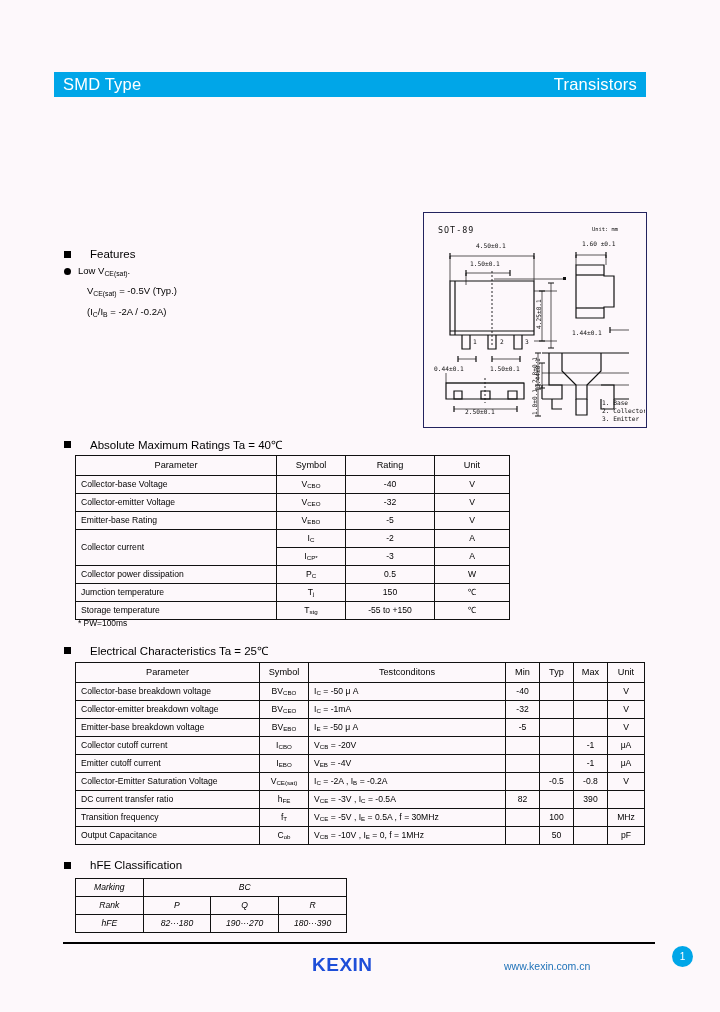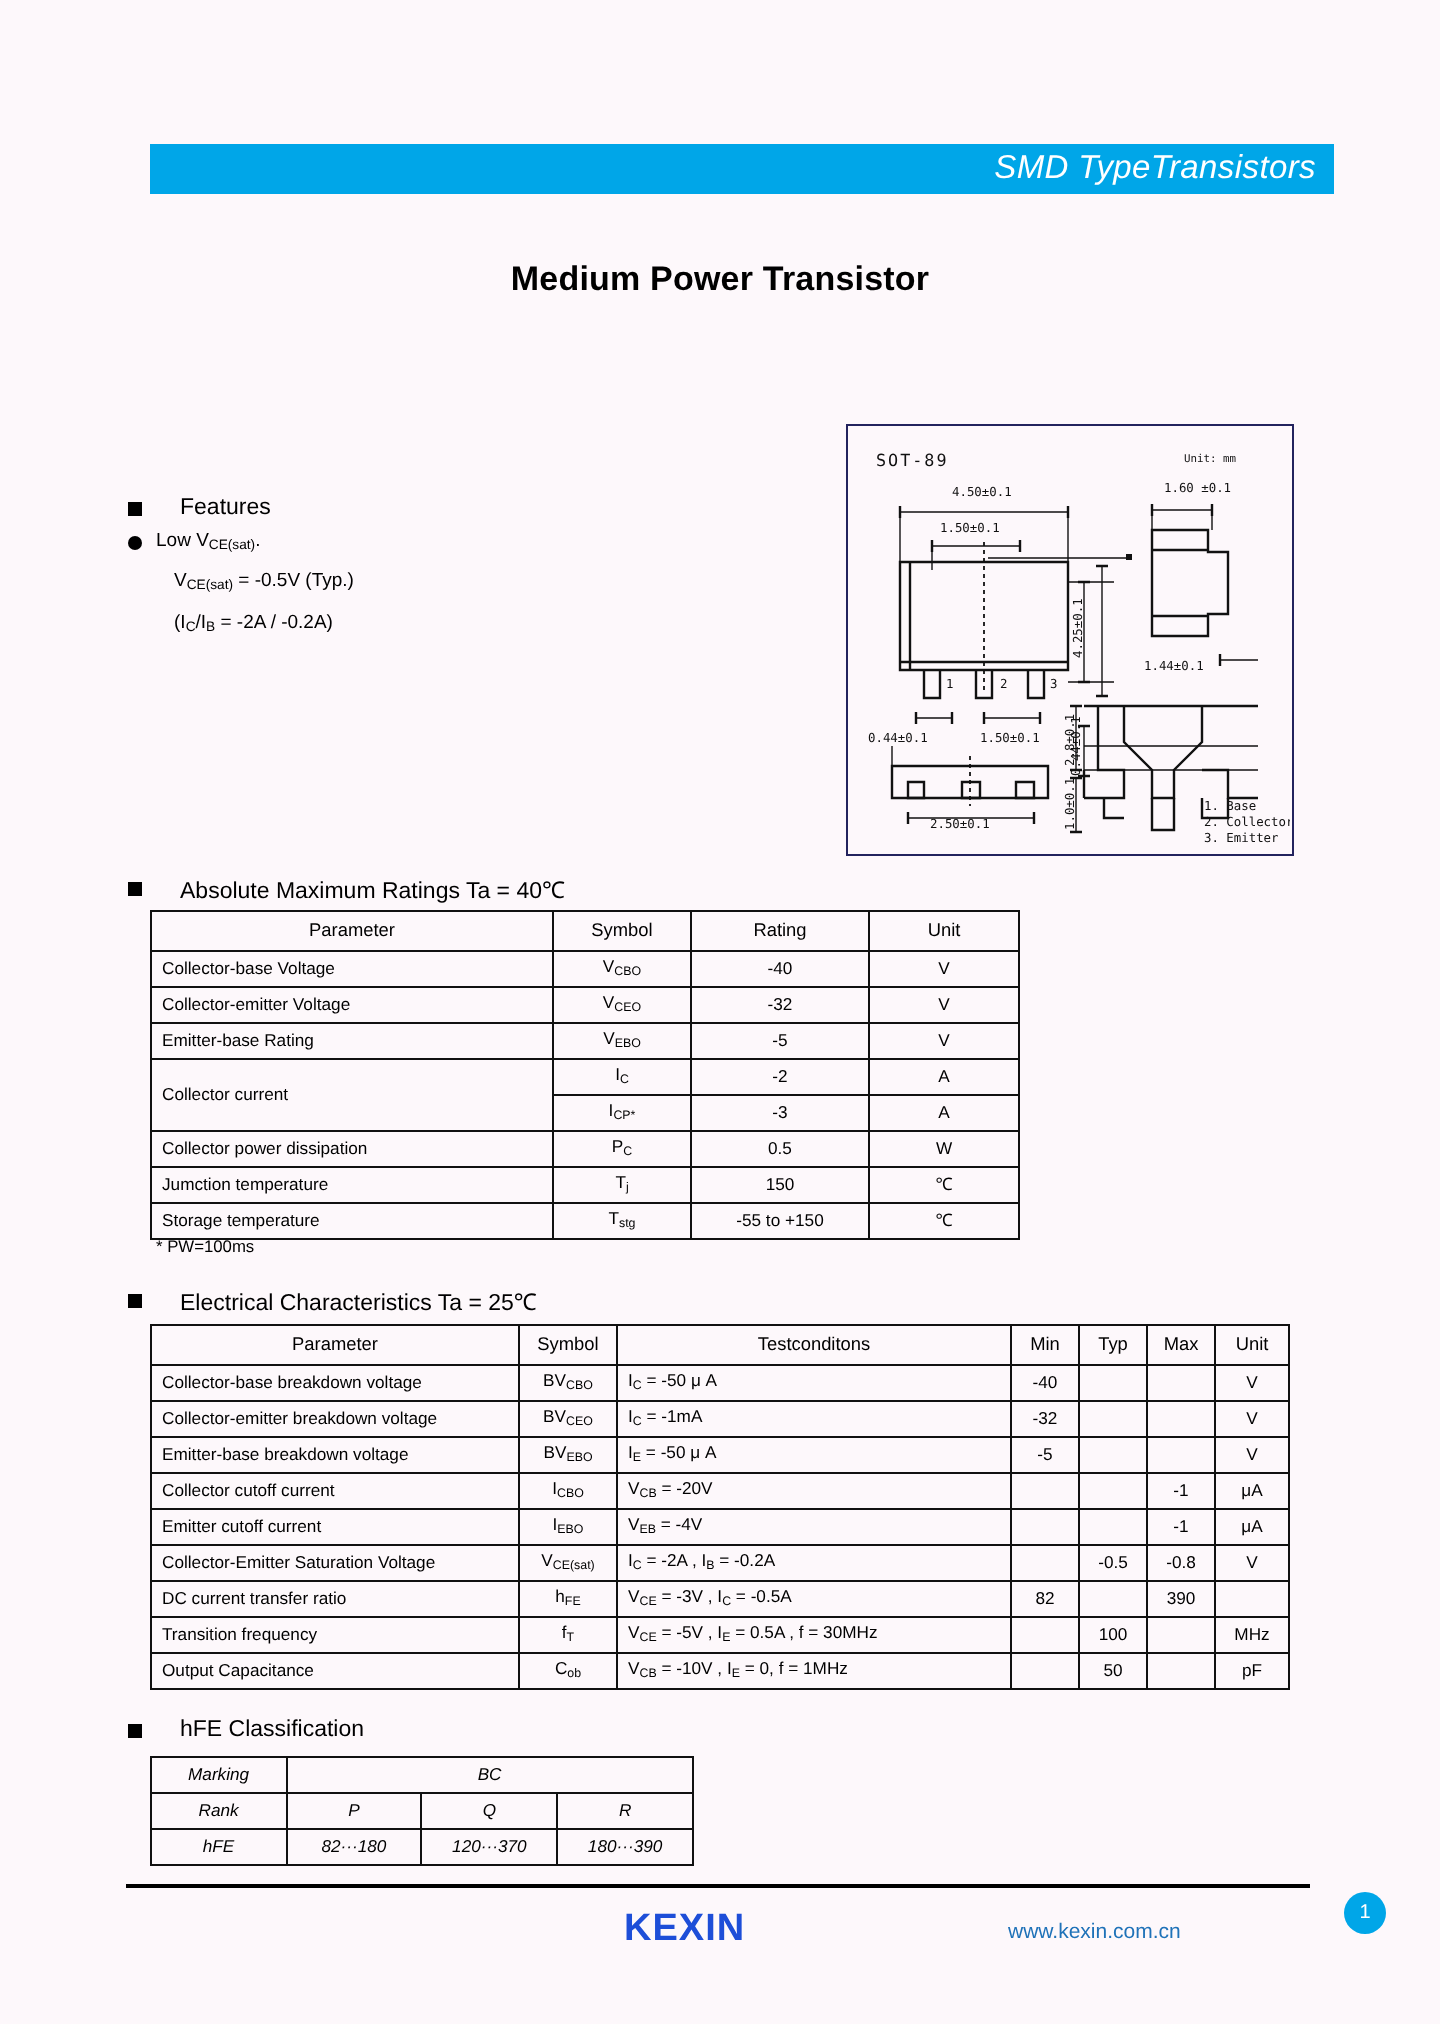--- a/index.html
+++ b/index.html
@@ -8,24 +8,24 @@
     background:#fdf8fb;
     font-family:"Liberation Sans", sans-serif;
     color:#000;
     position:relative;
     overflow:hidden;
   }
   .page{position:absolute;left:0;top:0;width:720px;height:1012px;}
 
   
   .hdr-bar{
-    position:absolute;left:75px;top:72px;width:592px;height:25px;
+    position:absolute;left:54px;top:72px;width:592px;height:25px;
     background:#00a6e8;
-    display:flex;align-items:center;justify-content:flex-end;
-    box-sizing:border-box;padding:0 9px;font-style:italic;
+    display:flex;align-items:center;justify-content:space-between;
+    box-sizing:border-box;padding:0 9px;
   }
   .hdr-bar .t{color:#ffffff;font-size:16.5px;letter-spacing:.2px;line-height:1;}
 
   
   .title{
     position:absolute;left:0;top:130px;width:720px;text-align:center;
     font-size:17px;font-weight:bold;letter-spacing:.1px;
   }
   .partno{
     position:absolute;left:0;top:170px;width:720px;text-align:center;
@@ -99,21 +99,20 @@
 </head>
 <body>
 
 <div class="page">
 
   <div class="hdr-bar">
     <span class="t">SMD Type</span>
     <span class="t">Transistors</span>
   </div>
 
-  <div class="title">Medium Power Transistor</div>
 
   <div class="sect" id="features-heading">
     <span class="sq"></span>
     <span>Features</span>
   </div>
   <div class="feat-list">
     <div class="feat-row">
       <span class="dot"></span>
       <span>Low V<sub>CE(sat)</sub>.</span>
     </div>
@@ -395,21 +394,21 @@
           </tr>
           <tr>
             <td>Rank</td>
             <td style="width:68px">P</td>
             <td style="width:68px">Q</td>
             <td style="width:68px">R</td>
           </tr>
           <tr>
             <td>hFE</td>
             <td>82···180</td>
-            <td>120···370</td>
+            <td>190···270</td>
             <td>180···390</td>
           </tr>
         </tbody>
     </table>
   </div>
 
   <div class="foot-rule"></div>
   <div class="logo">KEXIN</div>
   <div class="url">www.kexin.com.cn</div>
   <div class="pagenum">1</div>

